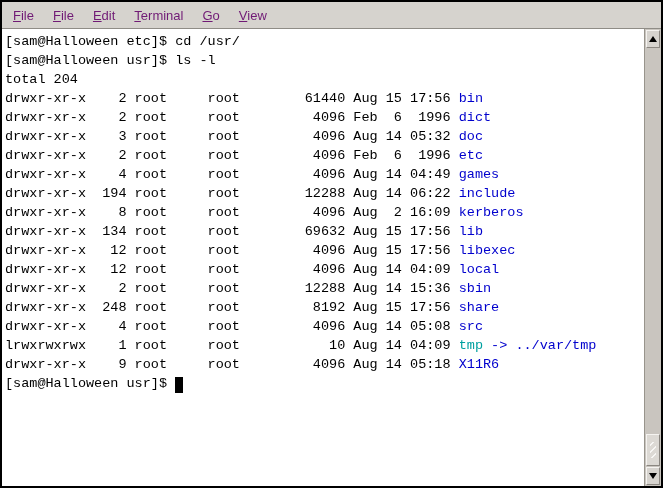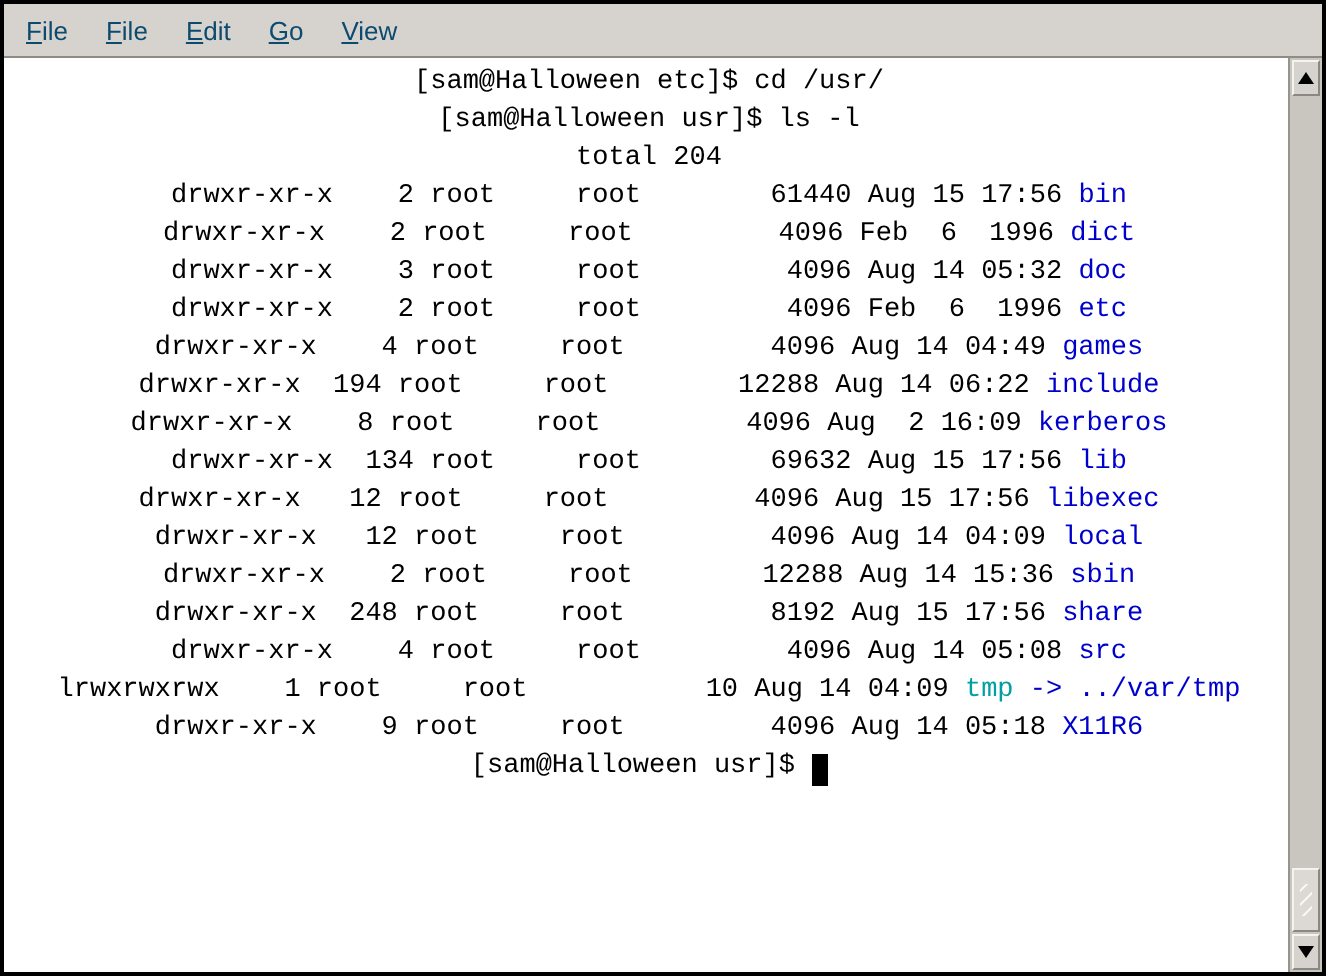--- a/index.html
+++ b/index.html
@@ -16,28 +16,28 @@
 
   
   .menubar {
     flex:0 0 27px;
     background:#d6d3ce;
     border-bottom:1px solid #8f8c86;
     display:flex; align-items:center;
     padding:0 4px 0 3px;
   }
   .menu-item {
-    font-size:13px; color:#0c4a6e;
+    font-size:13px; color:#701a75;
     padding:4px 8px; margin-right:3px;
     cursor:default; white-space:nowrap;
   }
   .menu-item::first-letter { text-decoration:underline; }
 
   
-  .main { flex:1 1 auto; display:flex; min-height:0;text-align:center; }
+  .main { flex:1 1 auto; display:flex; min-height:0; }
 
   .term {
     flex:1 1 auto;
     background:#ffffff;
     padding:3px 0 0 3px;
     overflow:hidden;
     font-family:"Liberation Mono","DejaVu Sans Mono",monospace;
     font-size:13.5px; line-height:19px;
     white-space:pre;
     color:#000;
@@ -95,20 +95,21 @@
 </style>
 </head>
 <body>
 
 <div class="window">
 
   <div class="menubar">
     <span class="menu-item">File</span>
     <span class="menu-item">File</span>
     <span class="menu-item">Edit</span>
+    <span class="menu-item">Terminal</span>
     <span class="menu-item">Go</span>
     <span class="menu-item">View</span>
   </div>
 
   <div class="main">
     <div class="term" id="term"><div class="line"><span>[sam@Halloween etc]$ cd /usr/</span></div><div class="line"><span>[sam@Halloween usr]$ ls -l</span></div><div class="line"><span>total 204</span></div><div class="line"><span>drwxr-xr-x    2 root     root        61440 Aug 15 17:56 </span><span style="color: rgb(0, 0, 205);">bin</span></div><div class="line"><span>drwxr-xr-x    2 root     root         4096 Feb  6  1996 </span><span style="color: rgb(0, 0, 205);">dict</span></div><div class="line"><span>drwxr-xr-x    3 root     root         4096 Aug 14 05:32 </span><span style="color: rgb(0, 0, 205);">doc</span></div><div class="line"><span>drwxr-xr-x    2 root     root         4096 Feb  6  1996 </span><span style="color: rgb(0, 0, 205);">etc</span></div><div class="line"><span>drwxr-xr-x    4 root     root         4096 Aug 14 04:49 </span><span style="color: rgb(0, 0, 205);">games</span></div><div class="line"><span>drwxr-xr-x  194 root     root        12288 Aug 14 06:22 </span><span style="color: rgb(0, 0, 205);">include</span></div><div class="line"><span>drwxr-xr-x    8 root     root         4096 Aug  2 16:09 </span><span style="color: rgb(0, 0, 205);">kerberos</span></div><div class="line"><span>drwxr-xr-x  134 root     root        69632 Aug 15 17:56 </span><span style="color: rgb(0, 0, 205);">lib</span></div><div class="line"><span>drwxr-xr-x   12 root     root         4096 Aug 15 17:56 </span><span style="color: rgb(0, 0, 205);">libexec</span></div><div class="line"><span>drwxr-xr-x   12 root     root         4096 Aug 14 04:09 </span><span style="color: rgb(0, 0, 205);">local</span></div><div class="line"><span>drwxr-xr-x    2 root     root        12288 Aug 14 15:36 </span><span style="color: rgb(0, 0, 205);">sbin</span></div><div class="line"><span>drwxr-xr-x  248 root     root         8192 Aug 15 17:56 </span><span style="color: rgb(0, 0, 205);">share</span></div><div class="line"><span>drwxr-xr-x    4 root     root         4096 Aug 14 05:08 </span><span style="color: rgb(0, 0, 205);">src</span></div><div class="line"><span>lrwxrwxrwx    1 root     root           10 Aug 14 04:09 </span><span style="color: rgb(0, 160, 160);">tmp</span><span> </span><span style="color: rgb(0, 0, 205);">-&gt; ../var/tmp</span></div><div class="line"><span>drwxr-xr-x    9 root     root         4096 Aug 14 05:18 </span><span style="color: rgb(0, 0, 205);">X11R6</span></div><div class="line"><span>[sam@Halloween usr]$ </span><span class="cursor">&nbsp;</span></div></div>
 
     <div class="scrollbar">
       <div class="sb-btn sb-up">
         <span class="tri-up"></span>

